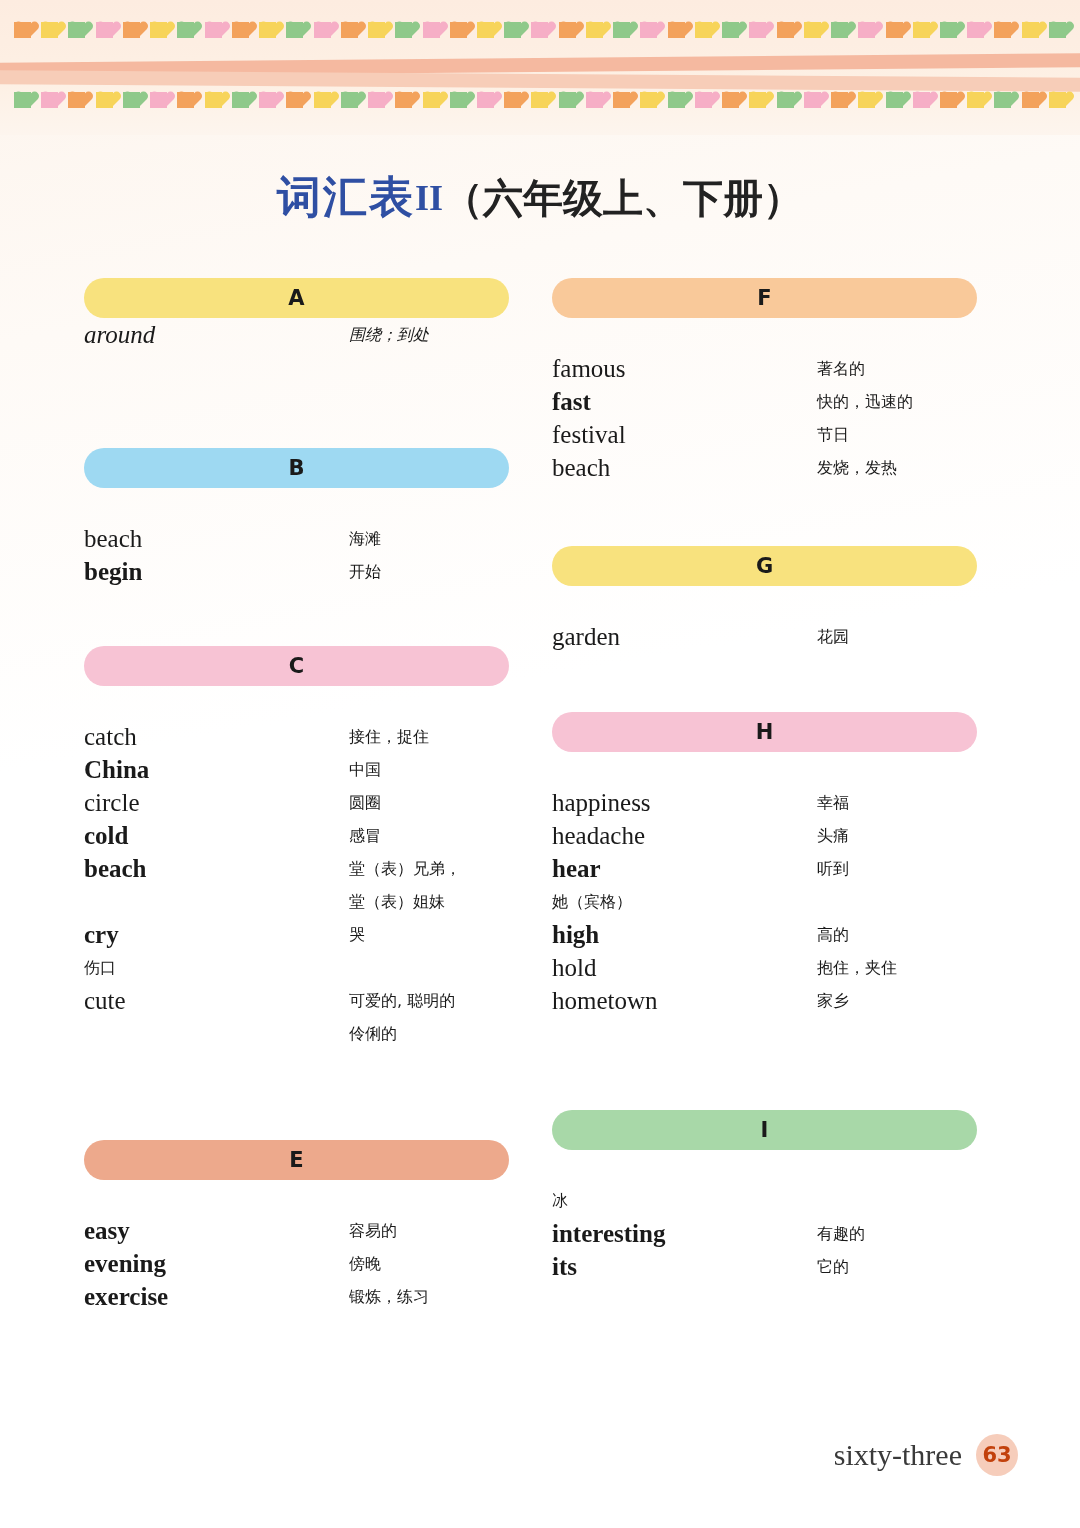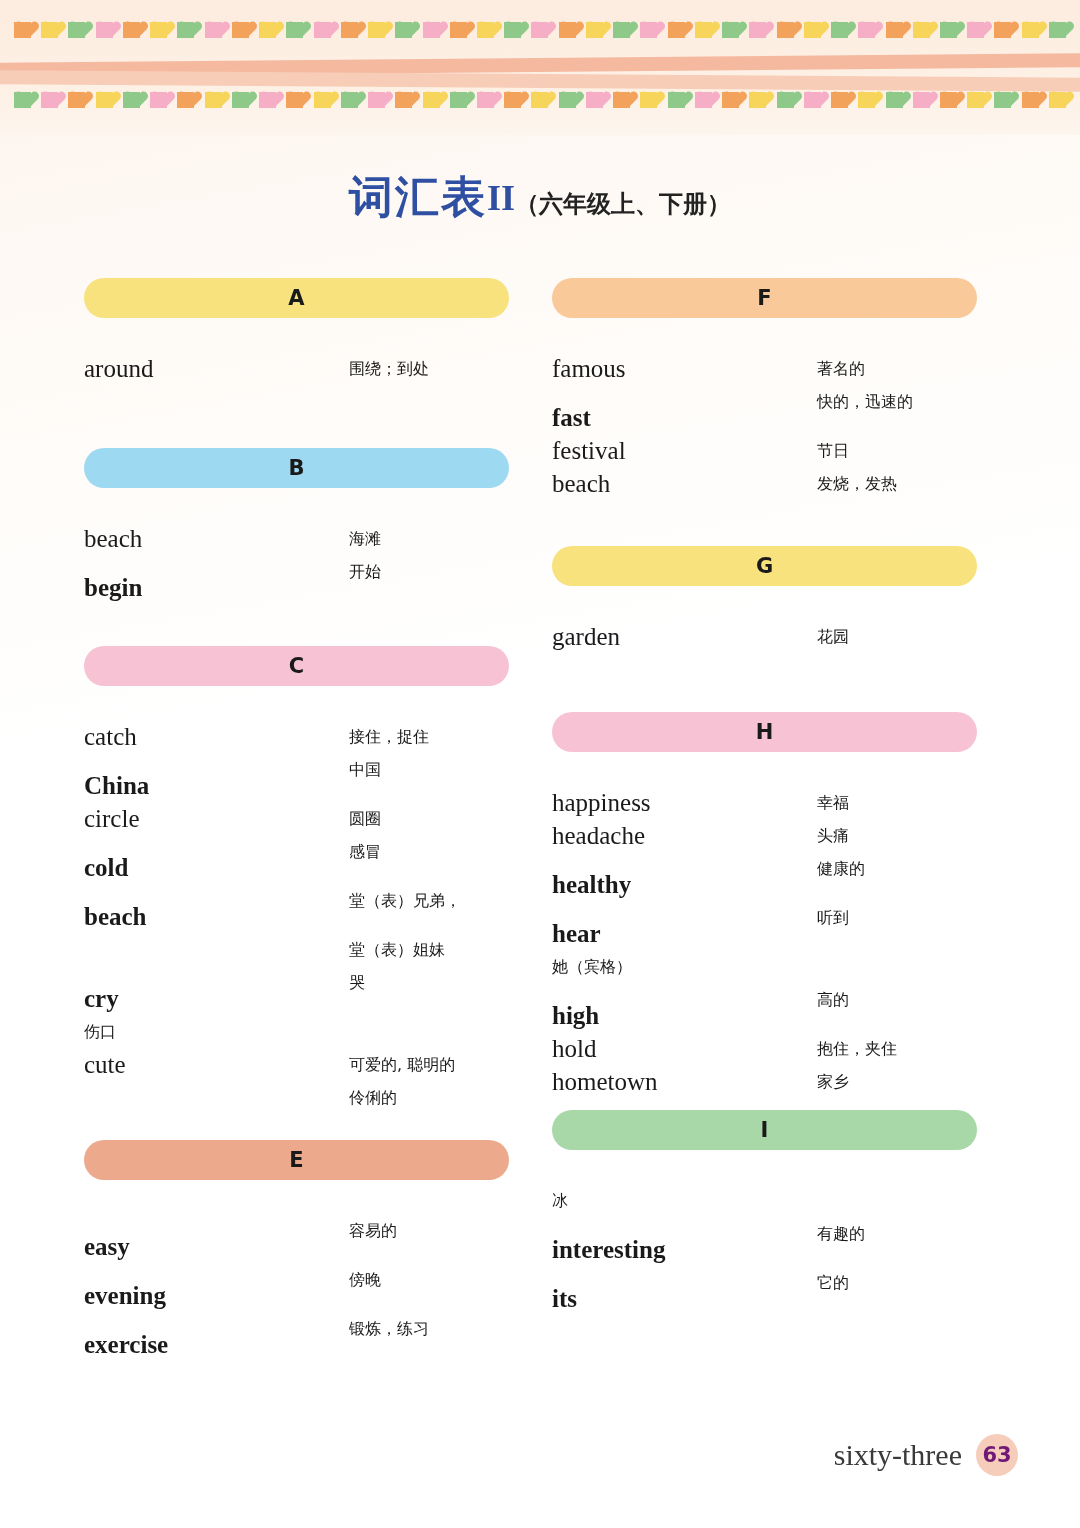--- a/index.html
+++ b/index.html
@@ -90,21 +90,21 @@
   .title-roman {
     font-family: "Liberation Serif", serif;
     font-weight: bold;
     font-size: 36px;
     color: #2f4fa3;
     vertical-align: 2px;
   }
   .title-sub {
     font-family: "DejaVu Sans", sans-serif;
     font-weight: bold;
-    font-size: 24px;
+    font-size: 40px;
     color: #222222;
   }
 
   
   .cols {
     position: absolute;
     top: 268px;
     left: 0;
     width: 1080px;
   }
@@ -145,21 +145,21 @@
   .word-en {
     width: 265px;
     flex: 0 0 265px;
     font-family: "Liberation Serif", serif;
   }
   .word-zh {
     flex: 1 1 auto;
     font-family: "DejaVu Sans", sans-serif;
     font-size: 16px;
   }
-  .bold .word-en { font-weight: bold; margin-top: 16px; }
+  .bold .word-en { font-weight: bold; }
   .cont-row .word-en { visibility: hidden; }
 
   .group { position: relative; }
 
   
   .footer {
     position: absolute;
     right: 62px;
     bottom: 52px;
     display: flex;
@@ -174,21 +174,21 @@
   .page-num {
     width: 42px;
     height: 42px;
     border-radius: 50%;
     background: #f6cdbb;
     display: flex;
     align-items: center;
     justify-content: center;
     font-family: "DejaVu Sans", sans-serif;
     font-size: 21px;
-    color: #701a75;
+    color: #c2410c;
     font-weight: bold;
   }
 </style>
 </head>
 <body>
 
 <div class="page">
 
   <div class="border-band">
     <div class="ribbon one"></div>
@@ -280,21 +280,21 @@
   <div class="title-wrap">
     <span class="title-main">词汇表</span><span class="title-roman">II</span><span class="title-sub">（六年级上、下册）</span>
   </div>
 
   <div class="cols">
     <div class="col left" id="col-left">
         <div class="group" style="position: absolute; top: 10px; left: 0px;">
           <div class="letter-pill" style="background: rgb(248, 226, 126);">
             <span>A</span>
           </div>
-          <div class="word-list" style="margin-top: 34px;">
+          <div class="word-list" style=" font-style: italic;">
             <div class="word-row">
               <div class="word-en">around</div>
               <div class="word-zh">围绕；到处</div>
             </div>
           </div>
         </div>
         <div class="group" style="position: absolute; top: 180px; left: 0px;">
           <div class="letter-pill" style="background: rgb(158, 217, 242);">
             <span>B</span>
           </div>
@@ -417,24 +417,20 @@
           <div class="word-list" style="margin-top: 34px;">
             <div class="word-row">
               <div class="word-en">happiness</div>
               <div class="word-zh">幸福</div>
             </div>
             <div class="word-row">
               <div class="word-en">headache</div>
               <div class="word-zh">头痛</div>
             </div>
             <div class="word-row bold">
-              <div class="word-en">healthy</div>
-              <div class="word-zh">健康的</div>
-            </div>
-            <div class="word-row bold">
               <div class="word-en">hear</div>
               <div class="word-zh">听到</div>
             </div>
             <div class="word-row bold">
               <div class="word-zh">她（宾格）</div>
             </div>
             <div class="word-row bold">
               <div class="word-en">high</div>
               <div class="word-zh">高的</div>
             </div>

